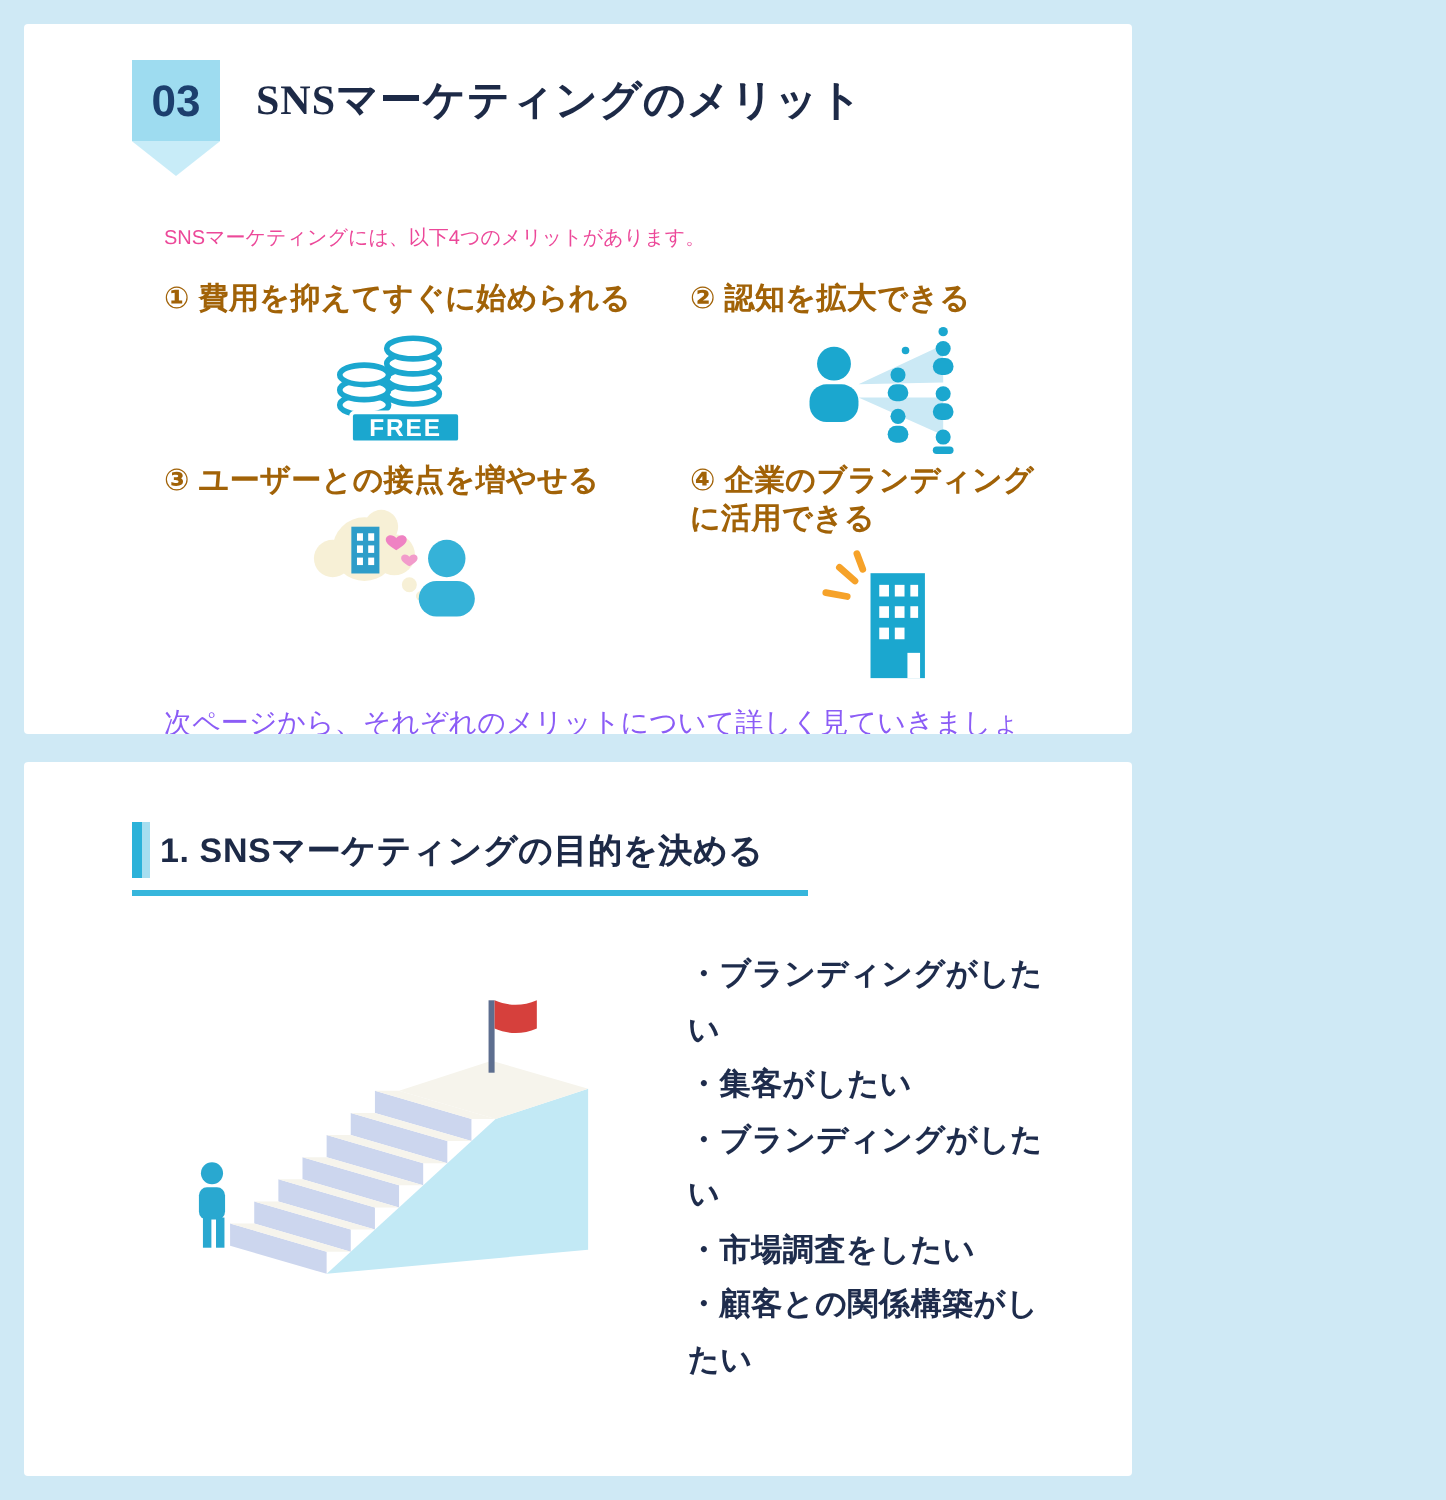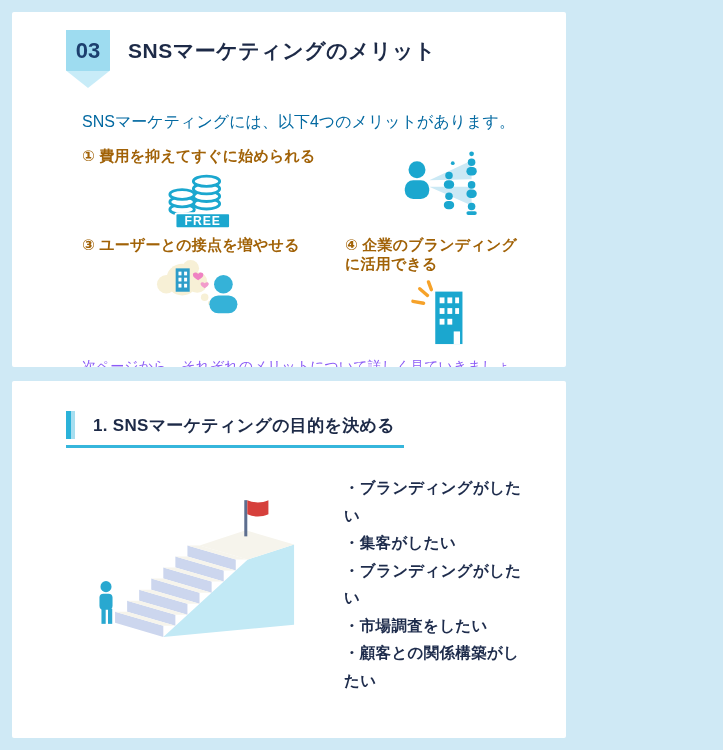--- a/index.html
+++ b/index.html
@@ -16,34 +16,34 @@
 
   .head{display:flex;align-items:flex-start;gap:18px;}
   .badge{
     width:44px;height:58px;flex:0 0 44px;
     background:linear-gradient(180deg,#9edcf0 0%,#9edcf0 70%,#c8ecf8 70%,#c8ecf8 100%);
     clip-path:polygon(0 0,100% 0,100% 70%,50% 100%,0 70%);
     display:flex;justify-content:center;
     color:#1c3f6e;font-weight:bold;font-size:22px;
   }
   .badge span{line-height:41px;}
-  h1{margin:0;font-size:21px;line-height:41px;color:#1d2a47;font-weight:bold;letter-spacing:.5px;}
-
-  .intro{margin:24px 0 0 16px;font-size:16px;color:#0369a1;}
+  h1{margin:0;font-size:21px;line-height:41px;color:#1d2a47;font-weight:bold;letter-spacing:.5px;font-family:Liberation Serif, serif;}
+
+  .intro{margin:24px 0 0 16px;font-size:10px;color:#ec4899;}
   .merit-grid{display:grid;grid-template-columns:263px 1fr;margin:14px 0 0 16px;row-gap:4px;}
   .merit-label{font-size:15px;font-weight:bold;color:#a16207;letter-spacing:.2px;}
   .merit-icon{margin-top:4px;display:flex;align-items:flex-end;}
   .mi1{margin-left:78px;}
   .mi2{margin-left:55px;}
   .mi3{margin-left:68px;}
   .mi4{margin-left:55px;}
   .footer-note{margin:12px 0 0 16px;font-size:14px;color:#8b5cf6;}
 
   .step-heading{
-    margin:12px 0 0 0;display:flex;align-items:center;gap:18px;
+    margin:12px 0 0 0;display:flex;align-items:center;gap:5px;
     width:338px;border-bottom:3px solid #36b6dc;padding-bottom:6px;
   }
   .step-bar{width:9px;height:28px;flex:0 0 9px;background:linear-gradient(90deg,#2bb2d9 0%,#2bb2d9 55%,#a6def0 55%,#a6def0 100%);}
   .step-title{font-size:17px;font-weight:bold;color:#1d2a47;letter-spacing:.3px;}
 
   .step-content{display:flex;margin-top:26px;}
   .stairs-wrap{width:244px;flex:0 0 244px;margin-left:10px;}
   .goals{list-style:none;margin:0 0 0 24px;padding:0;}
   .goals li{font-size:15.5px;font-weight:bold;color:#1e2c4c;line-height:27.5px;letter-spacing:.3px;}
 </style>
@@ -77,20 +77,21 @@
               <ellipse cx="22" cy="34" rx="13" ry="5.2"></ellipse>
               <ellipse cx="22" cy="26" rx="13" ry="5.2"></ellipse>
             </g>
             <rect x="15" y="46" width="58" height="16" rx="2" fill="#1ba7cf" stroke="#ffffff" stroke-width="2"></rect>
             <text x="44" y="58.5" text-anchor="middle" font-size="13" font-weight="bold" fill="#ffffff" letter-spacing="1">FREE</text>
           </svg>
         </div>
       </div>
 
       <div>
+        <div class="merit-label">② 認知を拡大できる</div>
         <div class="merit-icon mi2">
           <svg width="98" height="64" viewBox="0 0 100 68">
             <polygon points="29,31 74,10 74,30" fill="#cbe9f5"></polygon>
             <polygon points="29,38 74,38 74,58" fill="#cbe9f5"></polygon>
             <g fill="#1ba7cf">
               <circle cx="16" cy="20" r="9"></circle>
               <rect x="3" y="31" width="26" height="20" rx="9"></rect>
               <circle cx="50" cy="26" r="4"></circle>
                 <rect x="44.5" y="31" width="11" height="9" rx="4.5"></rect>
               <circle cx="50" cy="48" r="4"></circle>

